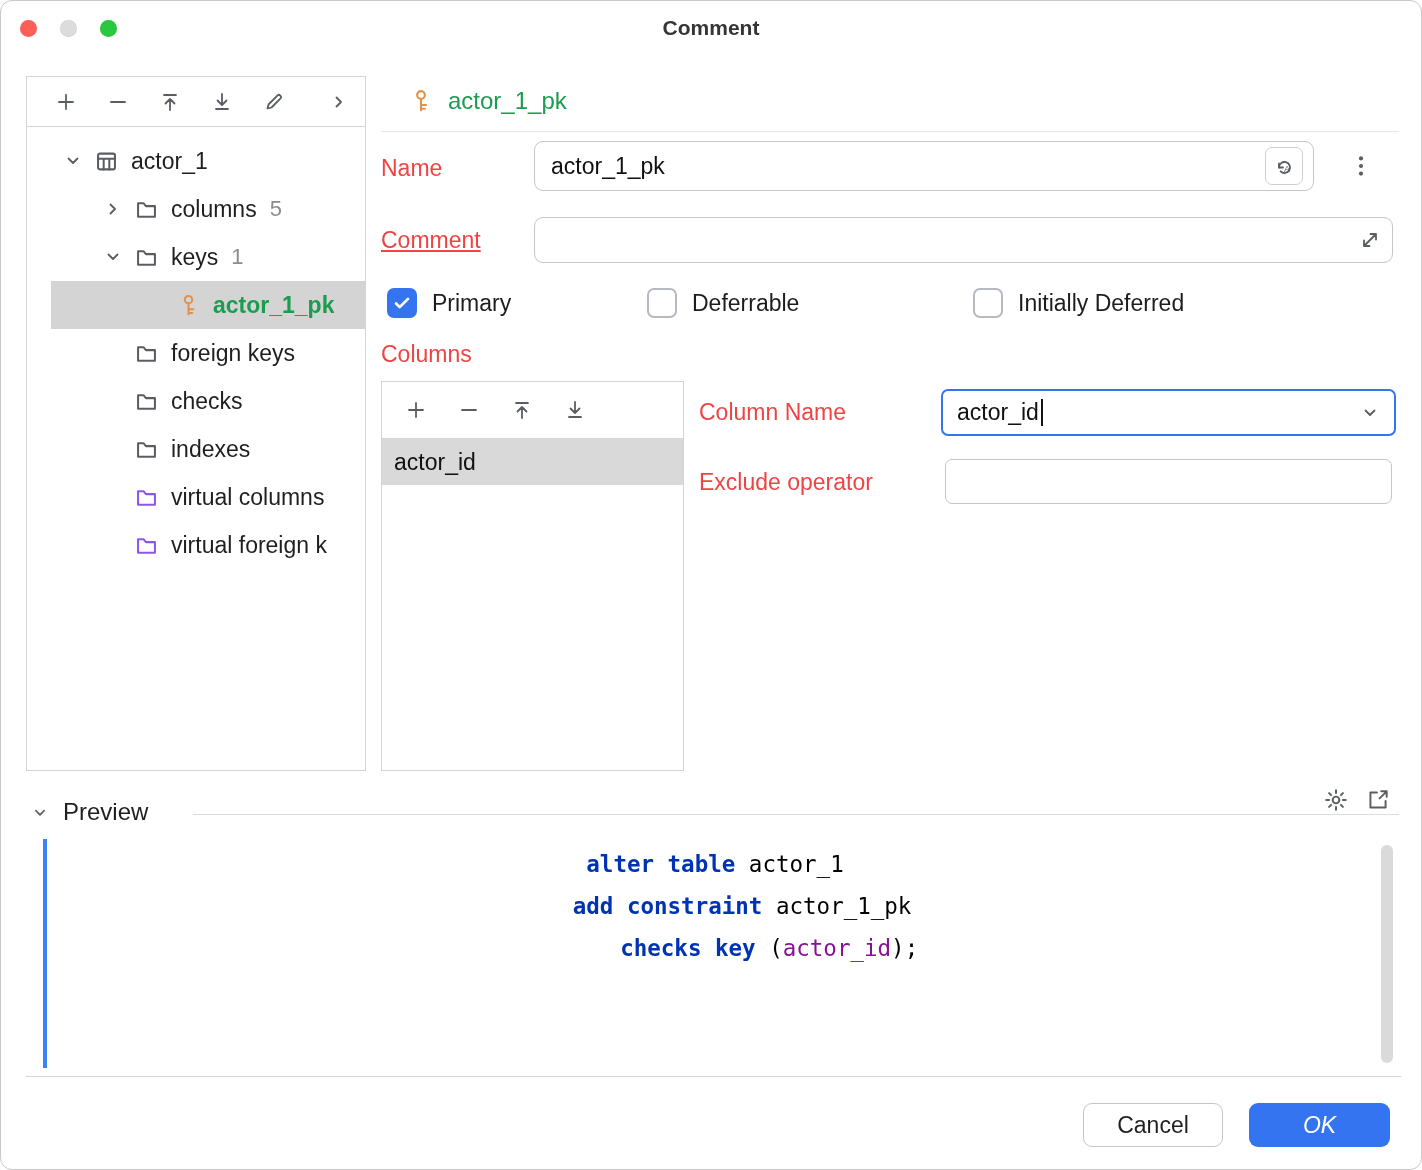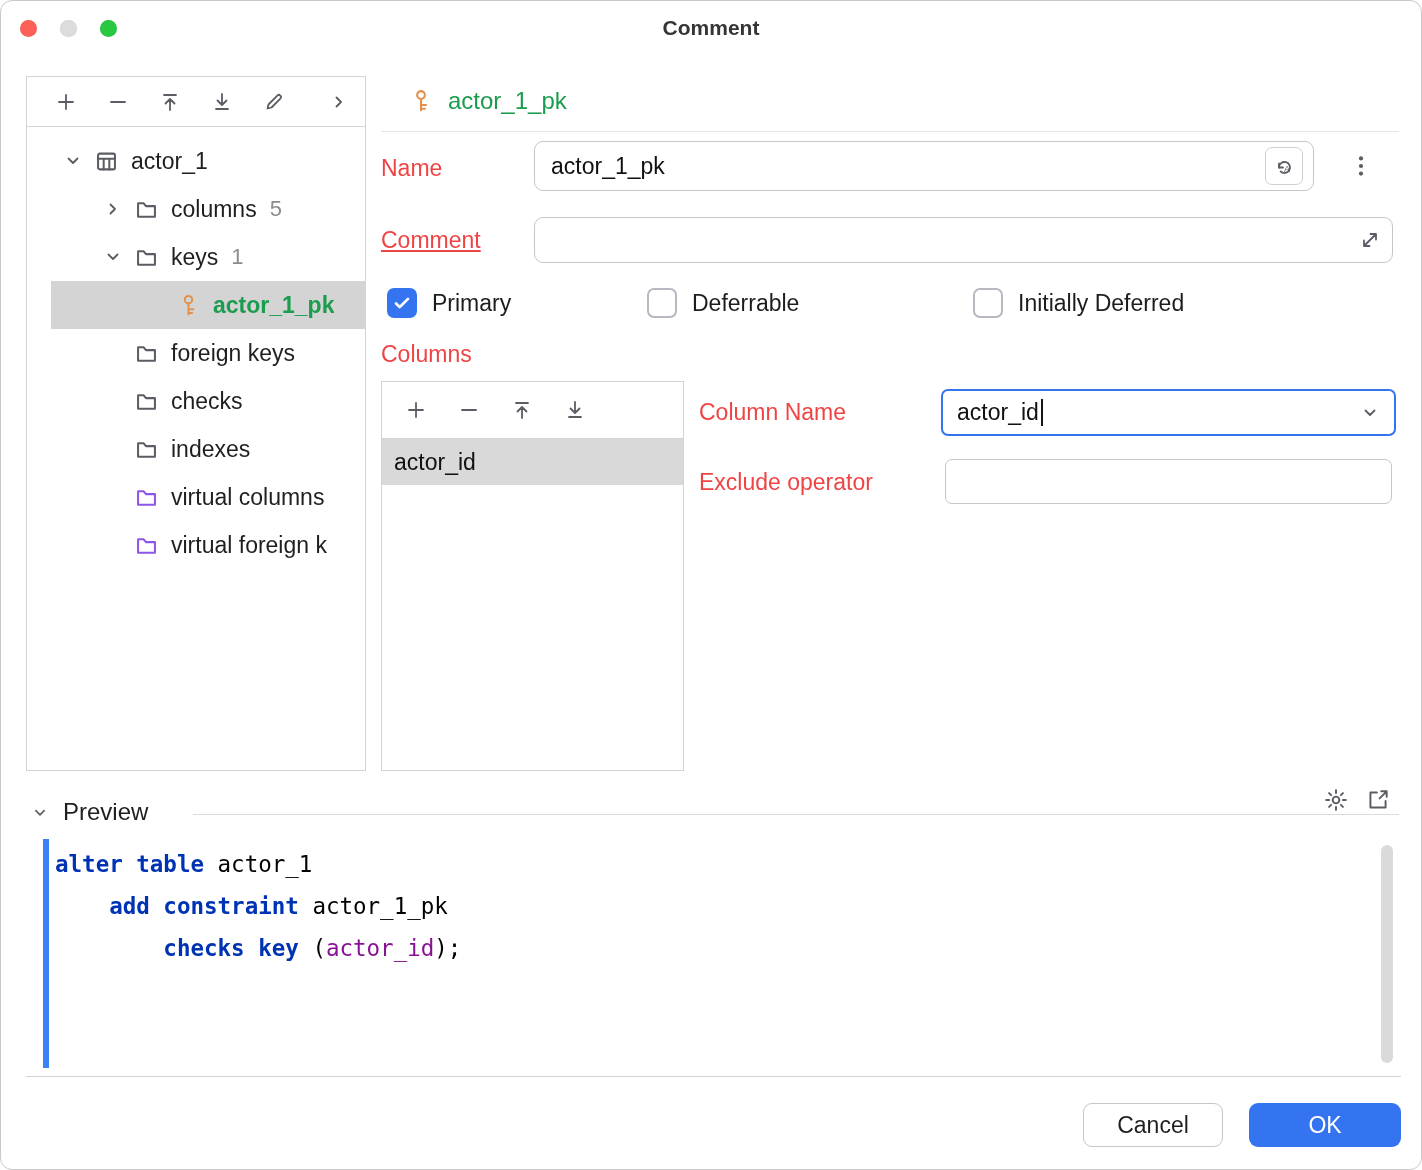--- a/index.html
+++ b/index.html
@@ -79,31 +79,31 @@
   .exclude-field{position:absolute;left:944px;top:458px;width:447px;height:45px;border-radius:7px;}
 
   
   .preview-chev{position:absolute;left:28px;top:801px;cursor:pointer;}
   .preview-label{position:absolute;left:62px;top:797px;font-size:24px;color:#1f1f1f;}
   .preview-rule{position:absolute;left:192px;right:22px;top:813px;height:1px;background:#dcdcdc;}
   .gear{position:absolute;left:1322px;top:786px;cursor:pointer;}
   .open{position:absolute;left:1364px;top:786px;cursor:pointer;}
 
   .preview-editor{position:absolute;left:25px;top:838px;width:1375px;height:238px;border-bottom:1px solid #d4d4d4;box-sizing:border-box;background:#fff;}
-  .code-wrap{position:absolute;left:17px;top:0;bottom:8px;right:24px;border-left:6px solid #3b82f6;padding:4px 0 0 6px;overflow:hidden;}
+  .code-wrap{position:absolute;left:17px;top:0;bottom:8px;right:24px;border-left:4px solid #3b82f6;padding:4px 0 0 6px;overflow:hidden;text-align:center;}
   .code-line{font-family:"DejaVu Sans Mono","Liberation Mono",monospace;font-size:22.5px;line-height:42px;white-space:pre;color:#000;}
   .kw{color:var(--keyword-blue,#0033B3);font-weight:700;}
   .pl{color:#000;}
   .colref{color:var(--column-purple,#871094);}
   .scroll-thumb{position:absolute;right:8px;top:6px;width:12px;height:218px;border-radius:6px;background:#dadada;}
 
   
   .btn{position:absolute;height:44px;font-size:23px;border-radius:9px;font-family:"Liberation Sans",sans-serif;cursor:pointer;}
   .btn-cancel{left:1082px;top:1102px;width:140px;background:#fff;border:1px solid #c6c6c6;color:#1f1f1f;}
-  .btn-ok{left:1248px;top:1102px;width:152px;background:var(--accent,#3574F0);border:none;color:#fff;}
+  .btn-ok{left:1248px;top:1102px;width:141px;background:var(--accent,#3574F0);border:none;color:#fff;font-style:italic;}
 </style>
 </head>
 <body>
 
 <div class="window">
 
   <header class="titlebar">
     <div class="traffic">
       <span class="tl tl-red"></span>
       <span class="tl tl-gray"></span>

